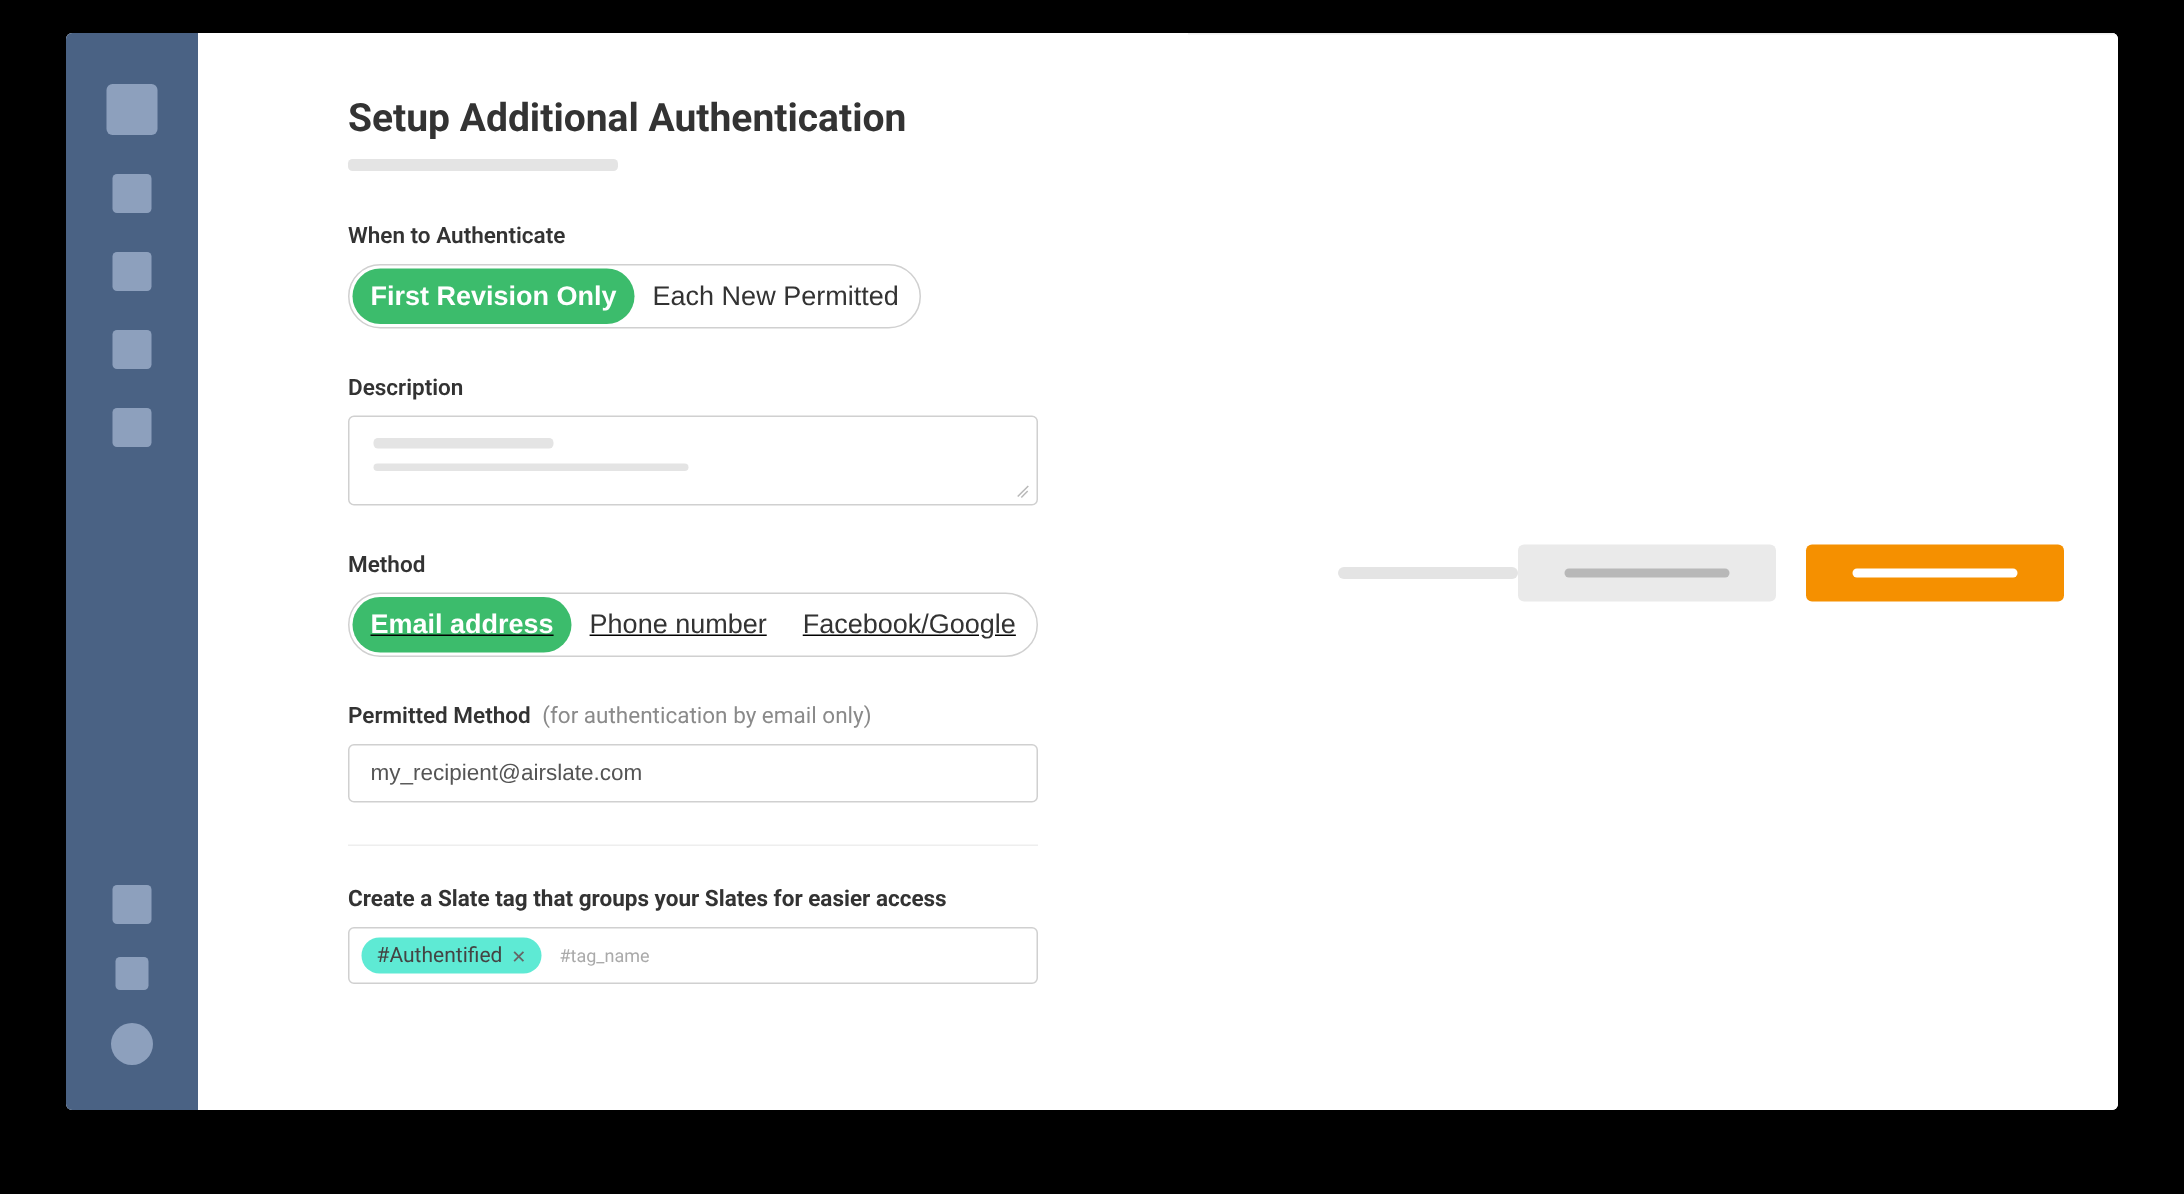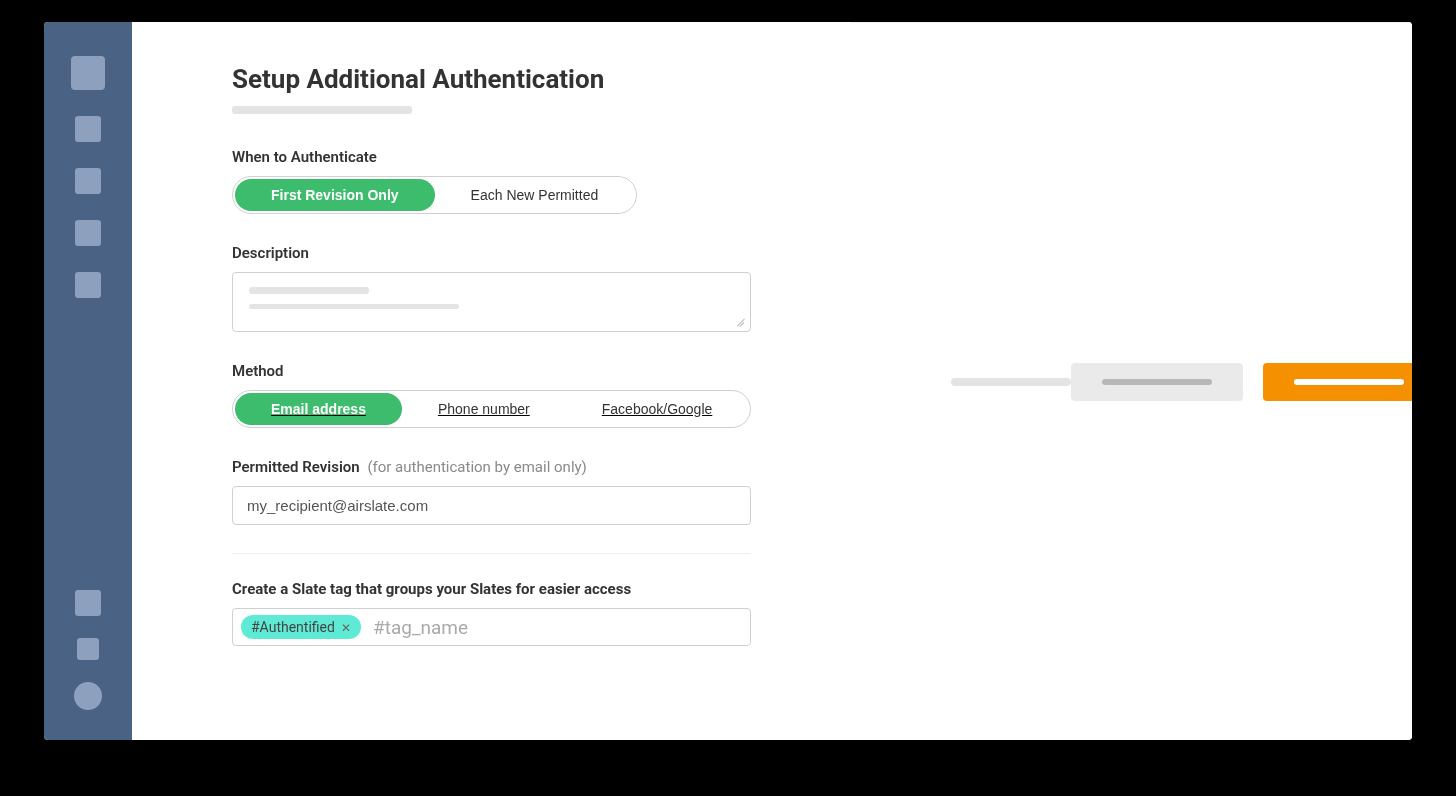--- a/index.html
+++ b/index.html
@@ -12,35 +12,35 @@
 .sb-square-sm { width: 26px; height: 26px; background: #8da0bd; border-radius: 3px; }
 .sb-circle { width: 28px; height: 28px; background: #8da0bd; border-radius: 50%; }
 .main { flex: 1; display: flex; flex-direction: row; background: #fff; border-right: 1px solid #f0f0f0; }
 .main-content { flex: 1; padding: 42px 100px 0 100px; overflow: auto; }
 h1.page-title { font-size: 26px; font-weight: 700; color: #333; margin-bottom: 12px; }
 .subtitle-skel { width: 180px; height: 8px; background: #e4e4e4; border-radius: 3px; margin-bottom: 34px; }
 .field-label { font-size: 15px; font-weight: 600; color: #333; margin-bottom: 10px; }
 .field-label-hint { font-size: 15px; font-weight: 400; color: #8a8a8a; margin-left: 4px; }
 .pill-group { display: inline-flex; border: 1px solid #d0d0d0; border-radius: 999px; overflow: hidden; background: #fff; padding: 2px; margin-bottom: 30px; }
 .pill-group.full { display: flex; width: 100%; text-decoration: underline; }
-.pill { padding: 8px 36px; font-size: 14px; color: #333; background: transparent; border: none; border-radius: 999px; cursor: pointer; white-space: nowrap; flex: 1; text-align: right; }
+.pill { padding: 8px 12px; font-size: 18px; color: #333; background: transparent; border: none; border-radius: 999px; cursor: pointer; white-space: nowrap; flex: 1; text-align: right; }
 .pill.active { background: #3cbc6c; color: #fff; font-weight: 600; }
 .textarea { width: 100%; border: 1px solid #d0d0d0; border-radius: 4px; padding: 14px 16px; min-height: 60px; resize: vertical; margin-bottom: 30px; display: block; position: relative; }
 .textarea-skel1 { width: 120px; height: 7px; background: #e4e4e4; border-radius: 3px; margin-bottom: 10px; }
 .textarea-skel2 { width: 210px; height: 5px; background: #e4e4e4; border-radius: 3px; }
 .textarea-resize { position: absolute; right: 4px; bottom: 4px; width: 10px; height: 10px; }
 .textarea-resize::before, .textarea-resize::after { content: ""; position: absolute; background: #b8b8b8; height: 1px; transform: rotate(-45deg); }
 .textarea-resize::before { width: 10px; top: 5px; left: 0; }
 .textarea-resize::after { width: 6px; top: 7px; left: 3px; }
 .input { width: 100%; border: 1px solid #d0d0d0; border-radius: 4px; padding: 10px 14px; font-size: 15px; color: #555; margin-bottom: 22px; }
 .hr { border: none; border-top: 1px solid #eee; margin: 6px 0 26px 0; }
 .tag-input-box { width: 100%; border: 1px solid #d0d0d0; border-radius: 4px; padding: 6px 8px; display: flex; align-items: center; gap: 12px; }
 .tag-chip { background: #5eead4; border-radius: 14px; padding: 4px 10px; display: inline-flex; align-items: flex-end; gap: 6px; font-size: 14px; color: #444; }
 .tag-chip .x { font-size: 12px; color: #666; cursor: pointer; }
-.tag-placeholder { color: #aaa; font-size: 19px; flex: 1; }
+.tag-placeholder { color: #aaa; font-size: 12px; flex: 1; }
 .footer { border-top: 1px solid #eee; padding: 22px 100px; display: flex; align-items: center; }
 .footer-left-skel { width: 120px; height: 8px; background: #e4e4e4; border-radius: 4px; }
 .footer-btn { border: none; border-radius: 4px; height: 38px; display: inline-flex; align-items: center; justify-content: center; cursor: pointer; }
 .footer-btn.secondary { background: #eaeaea; width: 172px; margin-left: auto; margin-right: 20px; }
 .footer-btn.secondary .lbl { width: 110px; height: 6px; background: #b8b8b8; border-radius: 3px; }
 .footer-btn.primary { background: #f59000; width: 172px; }
 .footer-btn.primary .lbl { width: 110px; height: 6px; background: #fff; border-radius: 3px; }
 .right-panel { width: 376px; background: #fafafa; flex-shrink: 0; padding: 80px 38px 40px 38px; }
 .right-panel .rskel { background: #e4e4e4; border-radius: 3px; height: 8px; margin-bottom: 30px; }
 </style>
@@ -84,21 +84,21 @@
       </div>
 
       <div class="field-label">Method</div>
       <div class="pill-group full">
         <button class="pill active">Email address</button>
         <button class="pill">Phone number</button>
         <button class="pill">Facebook/Google</button>
       </div>
 
       <div class="field-label">
-        <span>Permitted Revision</span>
+        <span>Permitted Method</span>
         <span class="field-label-hint">(for authentication by email only)</span>
       </div>
       <input class="input" type="text" value="my_recipient@airslate.com" style="">
 
       <hr class="hr">
 
       <div class="field-label" style="font-weight:700;">Create a Slate tag that groups your Slates for easier access</div>
       <div class="tag-input-box">
         <span class="tag-chip">
           <span>#Authentified</span>

